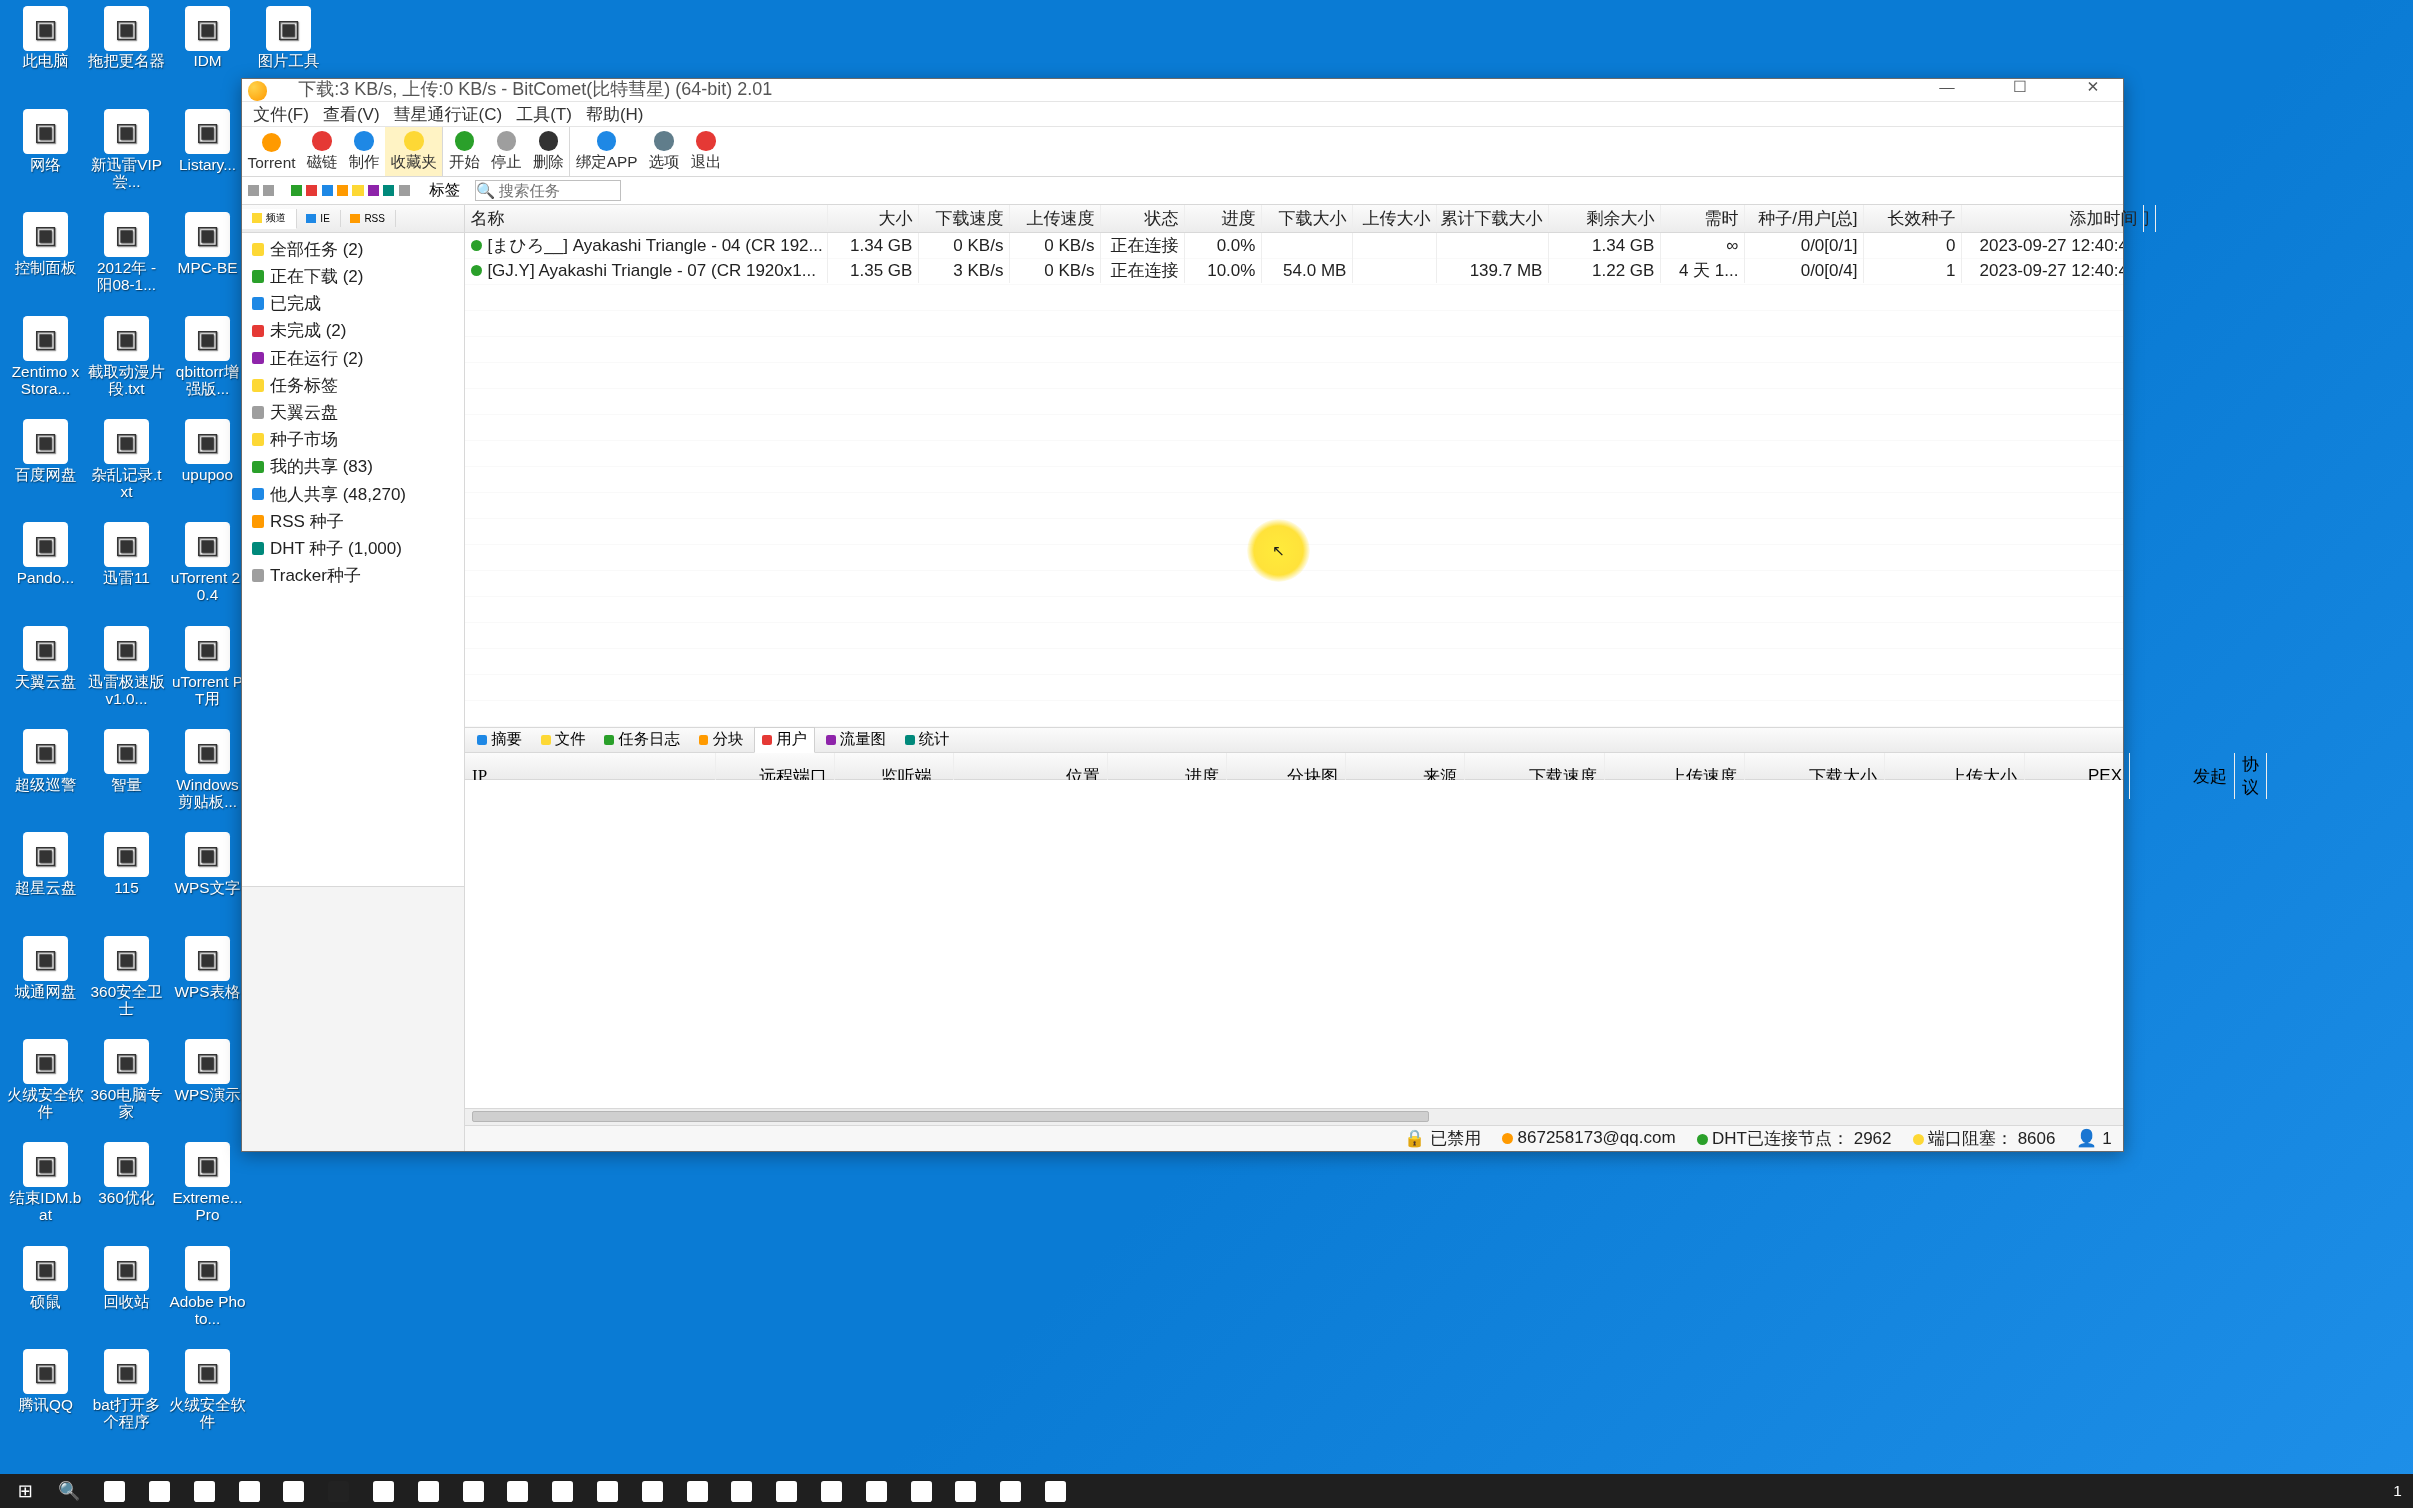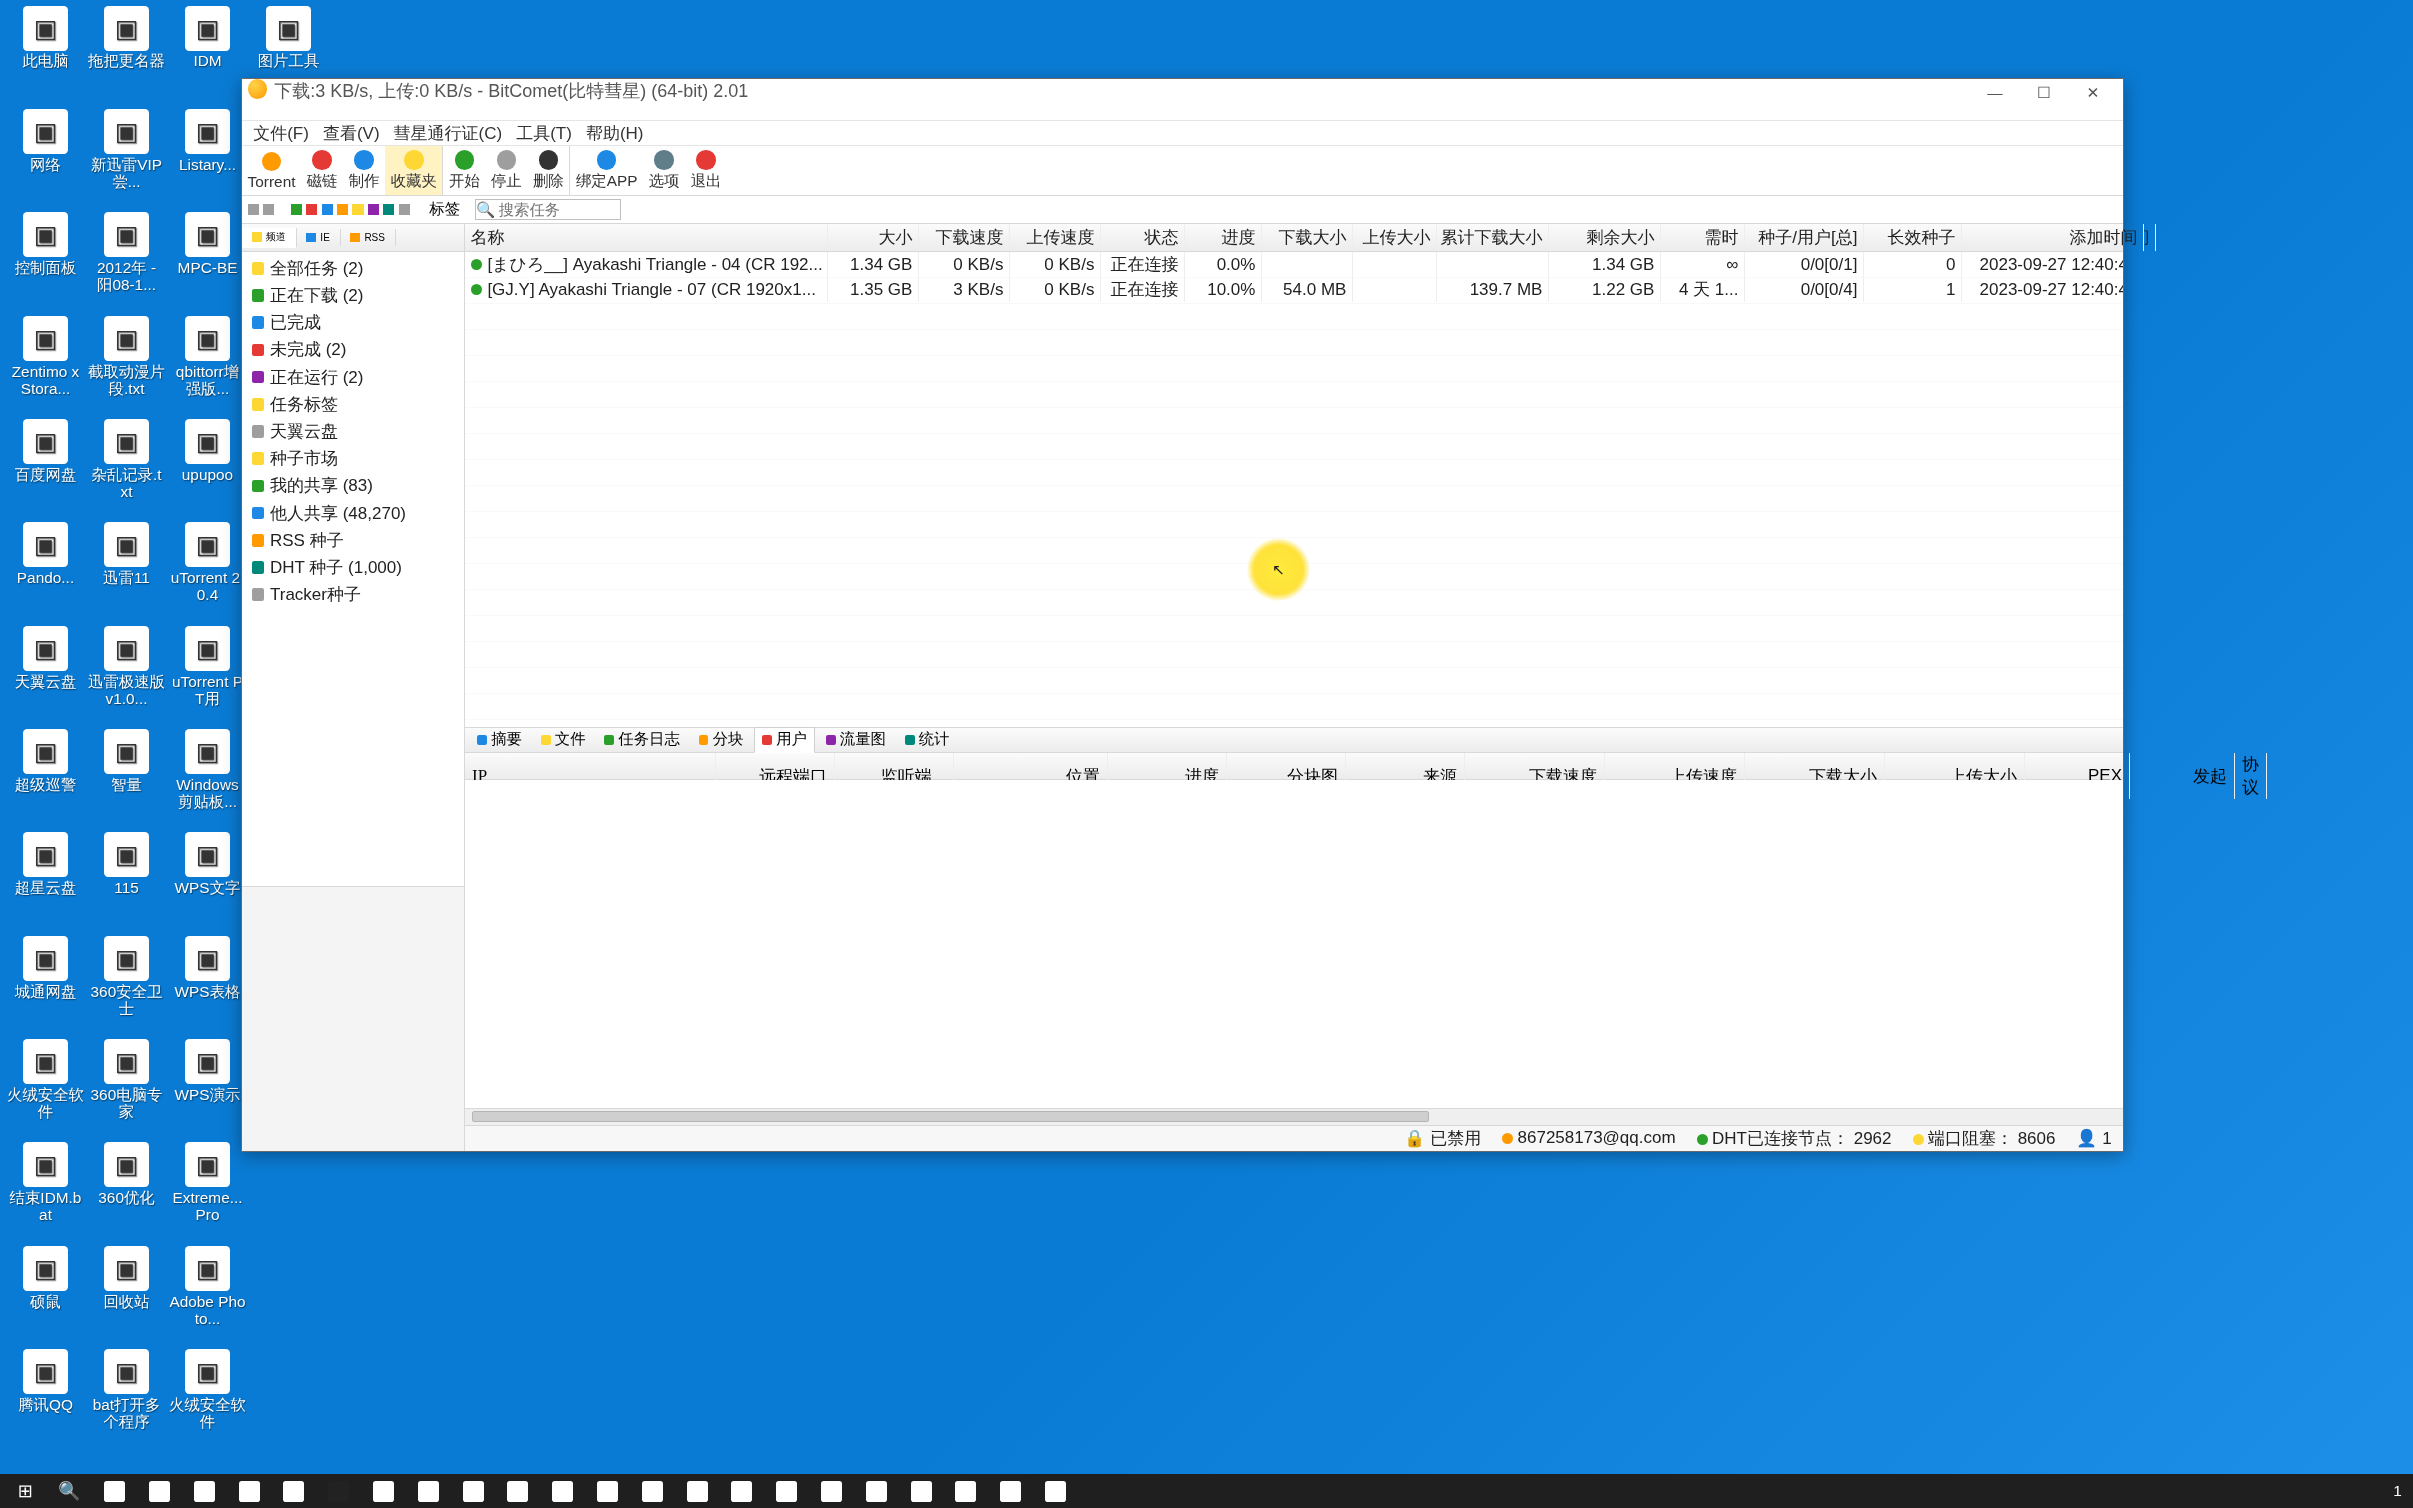--- a/index.html
+++ b/index.html
@@ -7,21 +7,21 @@
 body { background: linear-gradient(135deg, #0a7bd4 0%, #0a7bd4 60%, #1e8fe8 100%); position: relative; font-size: 17px; }
 
 
 .desktop { position: absolute; top: 0; left: 0; width: 100%; height: calc(100% - 34px); }
 .desk-icon { position: absolute; width: 77px; text-align: center; color: #fff; font-size: 15.4px; text-shadow: 0.7px 0.7px 1.4px rgba(0,0,0,.6); cursor: default; }
 .desk-icon .ico { width: 45px; height: 45px; margin: 0 auto 2.8px; background: #fff; border-radius: 4.2px; display: flex; align-items: center; justify-content: center; color: #333; font-size: 25px; }
 .desk-icon .lbl { display: block; line-height: 1.1; word-break: break-all; }
 
 
 .window { position: absolute; left: 241px; top: 78px; width: 1883px; height: 1074px; background: #fff; border: 0.7px solid #6a6a6a; box-shadow: 0 4.2px 17px rgba(0,0,0,.35); display: flex; flex-direction: column; }
-.titlebar { height: 42px; background: #fff; display: flex; align-items: flex-start; padding: 0 5.6px; border-bottom: 0.7px solid #e5e5e5; }
+.titlebar { height: 23px; background: #fff; display: flex; align-items: flex-end; padding: 0 5.6px; border-bottom: 0.7px solid #e5e5e5; gap: 24px; }
 .titlebar .appicon { width: 19.6px; height: 19.6px; border-radius: 50%; background: radial-gradient(circle at 30% 30%, #ffd24a, #ff9a00); margin-right: 7px; }
 .titlebar .title { flex: 1; color: #555; font-size: 18px; }
 .titlebar .winbtn { width: 49px; height: 28px; display: flex; align-items: center; justify-content: center; color: #555; font-size: 15.4px; }
 
 .menubar { height: 25px; display: flex; align-items: center; padding: 0 4.2px; color: #333; font-size: 17px; border-bottom: 0.7px solid #e5e5e5; }
 .menubar span { padding: 1.4px 7px; }
 
 .toolbar { height: 50px; display: flex; align-items: stretch; border-bottom: 0.7px solid #d8d8d8; }
 .tbtn { padding: 1.4px 5.6px 0; text-align: center; font-size: 15.4px; color: #333; display: flex; flex-direction: column; align-items: center; justify-content: center; border-right: 0; }
 .tbtn .ti { width: 19.6px; height: 19.6px; border-radius: 50%; margin-bottom: 1.4px; display: inline-block; }

